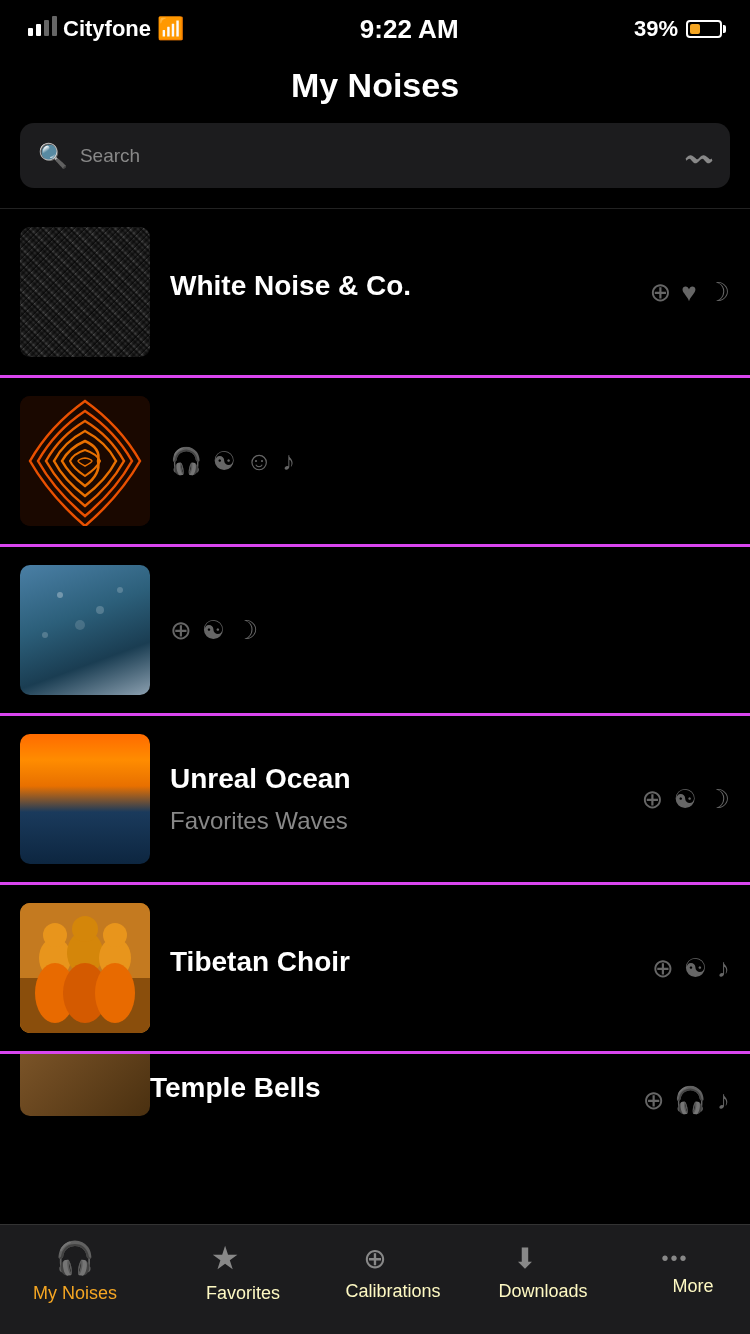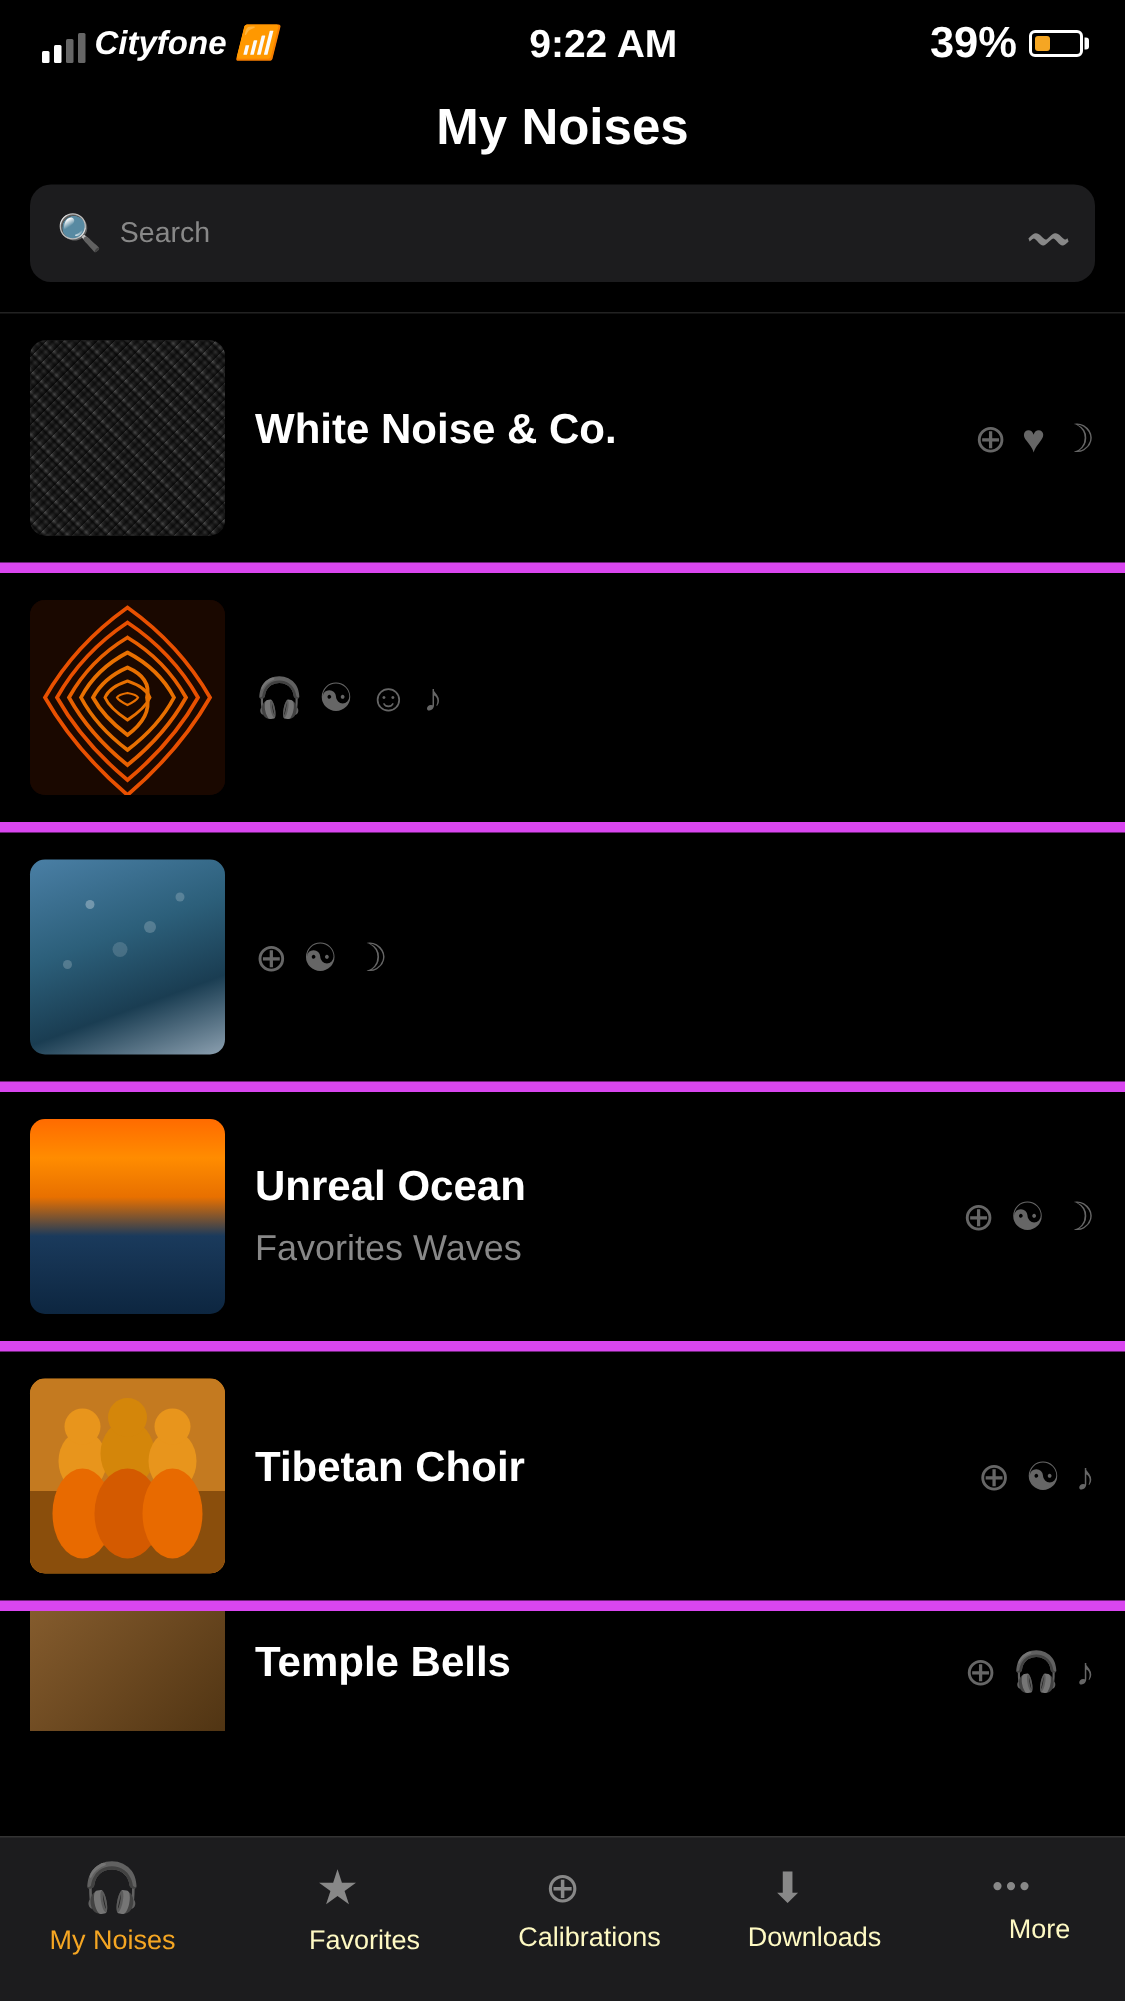--- a/index.html
+++ b/index.html
@@ -16,26 +16,25 @@
     
     .status-bar {
       display: flex;
       justify-content: space-between;
       align-items: center;
       padding: 14px 28px 8px;
       height: 52px;
     }
     .status-left {
       display: flex;
-      align-items: flex-end;
+      align-items: flex-start;
       gap: 6px;
       font-size: 24px;
       font-weight: 600;
       color: #fff;
-      font-style: italic;
     }
     .signal-bars {
       display: flex;
       align-items: flex-end;
       gap: 3px;
     }
     .signal-bars span {
       background: #fff;
       width: 5px;
       border-radius: 1px;
@@ -52,21 +51,21 @@
       font-weight: 600;
     }
     .status-center {
       font-size: 26px;
       font-weight: 600;
     }
     .status-right {
       display: flex;
       align-items: center;
       gap: 8px;
-      font-size: 29px;
+      font-size: 22px;
       font-weight: 600;
     }
     .battery-container {
       display: flex;
       align-items: center;
       gap: 5px;
     }
     .battery-icon {
       width: 36px;
       height: 18px;
@@ -133,21 +132,21 @@
     }
 
     
     .noise-list {
       border-top: 1px solid #222;
     }
     .noise-item {
       display: flex;
       align-items: center;
       padding: 18px 20px;
-      border-bottom: 7px solid #d946ef;
+      border-bottom: 3px solid #d946ef;
       gap: 20px;
       cursor: pointer;
     }
     .noise-thumb {
       width: 130px;
       height: 130px;
       border-radius: 10px;
       flex-shrink: 0;
       overflow: hidden;
       display: flex;
@@ -198,23 +197,22 @@
       display: flex;
       gap: 10px;
       align-items: center;
       font-size: 26px;
       color: #666;
     }
 
     
     .noise-item-partial {
       display: flex;
-      align-items: center;
+      align-items: flex-end;
       padding: 18px 20px;
-      gap: 20px;
       overflow: hidden;
       height: 80px;
     }
 
     
     .tab-bar {
       position: fixed;
       bottom: 0;
       width: 750px;
       height: 110px;

